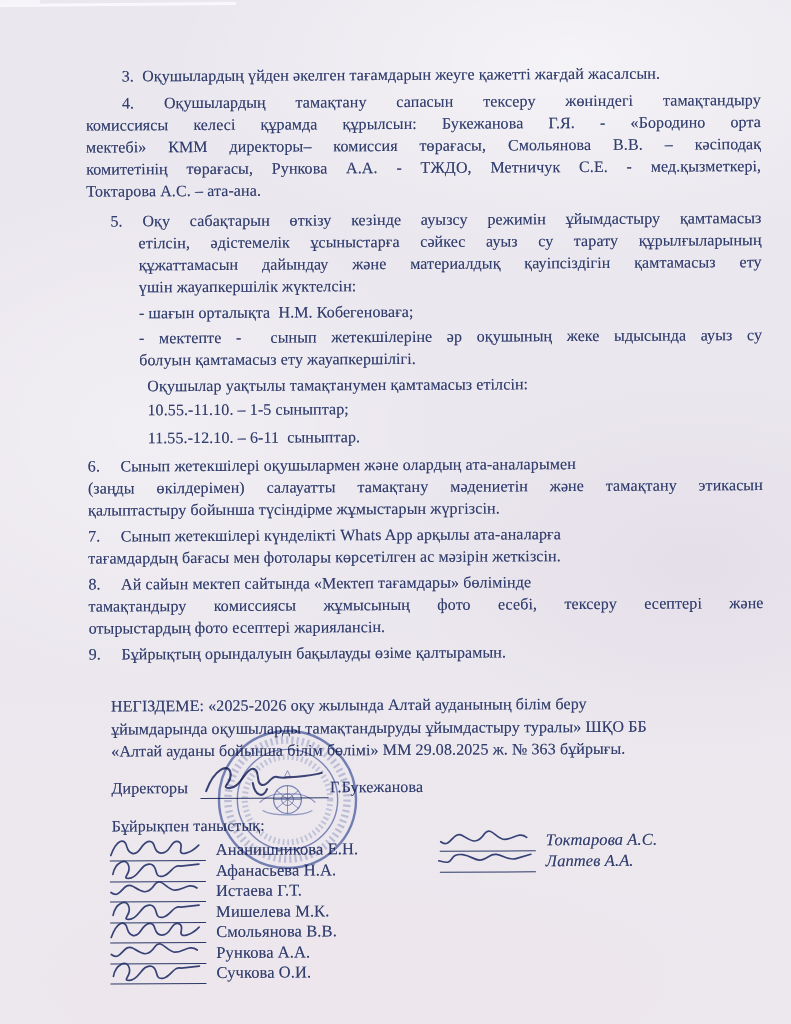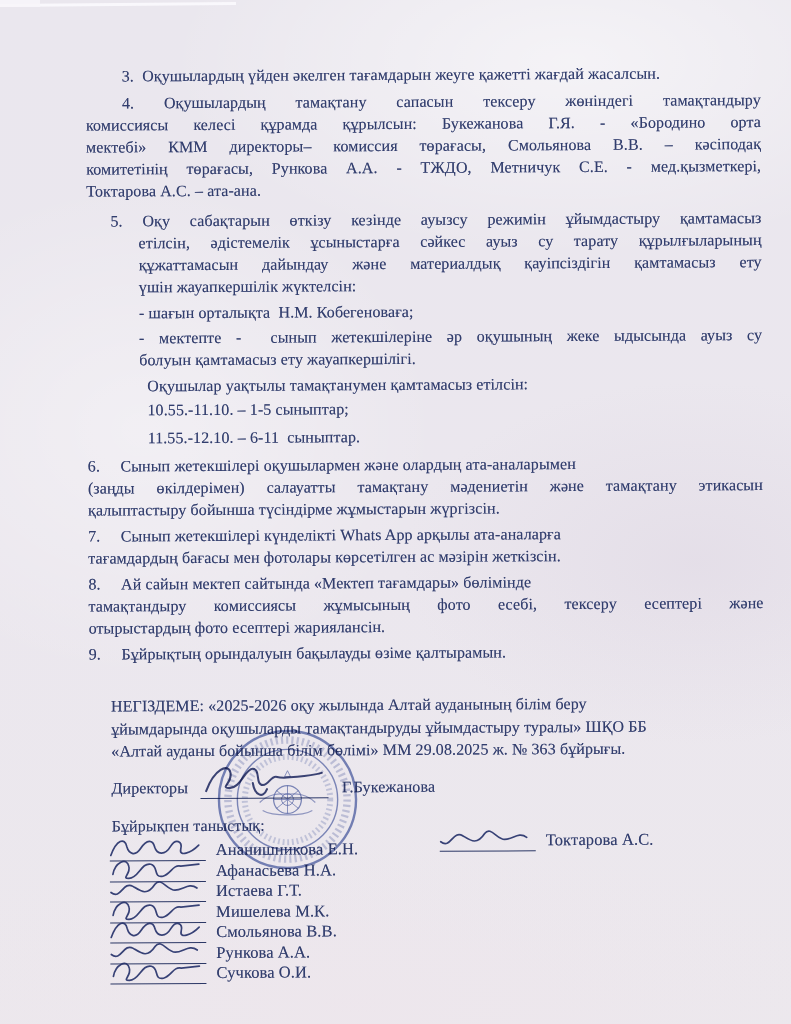--- a/index.html
+++ b/index.html
@@ -25,25 +25,25 @@
   .blk{margin-right:28px;}
   .ml88{margin-left:88px;} .ml110{margin-left:110px;} .ml140{margin-left:140px;} .ml148{margin-left:148px;}
   .j{text-align:justify;text-align-last:justify;}
   .ti36{text-indent:36px;} .tin28{text-indent:-28px;}
   .mt5{margin-top:5px;} .mt4{margin-top:4px;} .mt3{margin-top:3px;} .mt8{margin-top:8px;}
   .mt6{margin-top:6px;} .mt2{margin-top:2px;} .mt30{margin-top:30px;} .mt14{margin-top:14px;} .mt16{margin-top:16px;}
   .pt64{padding-top:64px;}
   .basis{max-width:648px;line-height:22.5px;}
   .dir-row{display:flex;align-items:flex-end;}
   .dir-line{display:inline-block;width:128px;margin-left:12px;border-bottom:1.3px solid #2d3969;height:18px;}
-  .dir-name{margin-left:14px;}
+  .dir-name{margin-left:2px;}
   .sig-area{display:flex;margin-left:108px;margin-top:4px;}
   .sig-col{display:flex;flex-direction:column;}
   .col-left{width:330px;}
-  .col-right{transform:translateY(-8px);}
+  .col-right{transform:translateY(-8px);font-style:italic;}
   .sig-row{display:flex;align-items:flex-end;height:20.5px;}
   .sig-line{position:relative;display:inline-block;width:96px;height:15px;border-bottom:1.3px solid #2c3866;}
   .sig-line svg{position:absolute;left:-6px;bottom:-3px;width:106px;height:30px;overflow:visible;}
   .sig-name{margin-left:10px;font-size:16.5px;white-space:nowrap;}
   .squig{fill:none;stroke:#27336b;stroke-width:1.7;stroke-linecap:round;opacity:.92;}
   .stamp{position:absolute;left:213px;top:725px;width:149px;height:149px;mix-blend-mode:multiply;filter:blur(.35px);opacity:.9;}
   .dir-sig{position:absolute;left:196px;top:756px;width:142px;height:50px;overflow:visible;mix-blend-mode:multiply;}
   .dir-sig path{fill:none;stroke:#24306a;stroke-width:2;stroke-linecap:round;opacity:.88;}
 </style>
 </head>
@@ -192,20 +192,28 @@
       </div>
 
       <div class="sig-col col-right">
         <div class="sig-row">
           <span class="sig-line">
               <svg viewBox="0 0 100 30">
                 <path class="squig" d="M4 18 C14 26 16 6 26 12 C34 17 40 22 48 10 C54 2 60 16 68 16 C76 16 82 8 90 14"></path>
               </svg>
             </span>
           <span class="sig-name">Токтарова А.С.</span>
+        </div>
+        <div class="sig-row">
+          <span class="sig-line">
+              <svg viewBox="0 0 100 30">
+                <path class="squig" d="M2 16 C20 22 10 8 26 10 C38 12 40 20 52 12 C62 5 70 18 80 14 L94 10"></path>
+              </svg>
+            </span>
+          <span class="sig-name">Лаптев А.А.</span>
         </div>
       </div>
     </div>
   </div>
 
   <svg class="dir-sig" viewBox="0 0 140 44">
     <path d="M10 32 C18 10 32 4 34 14 C36 24 24 28 32 29 C44 30 48 10 56 10 C64 10 58 26 66 26 C72 26 74 16 80 18 C86 20 112 17 124 14"></path>
     <path d="M56 24 C58 36 66 40 70 30"></path>
   </svg>
 

